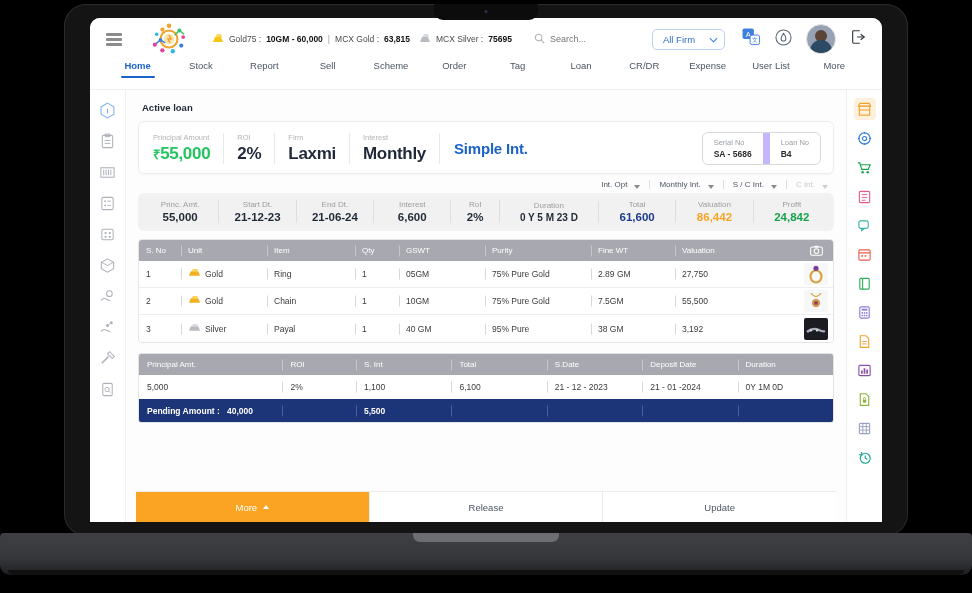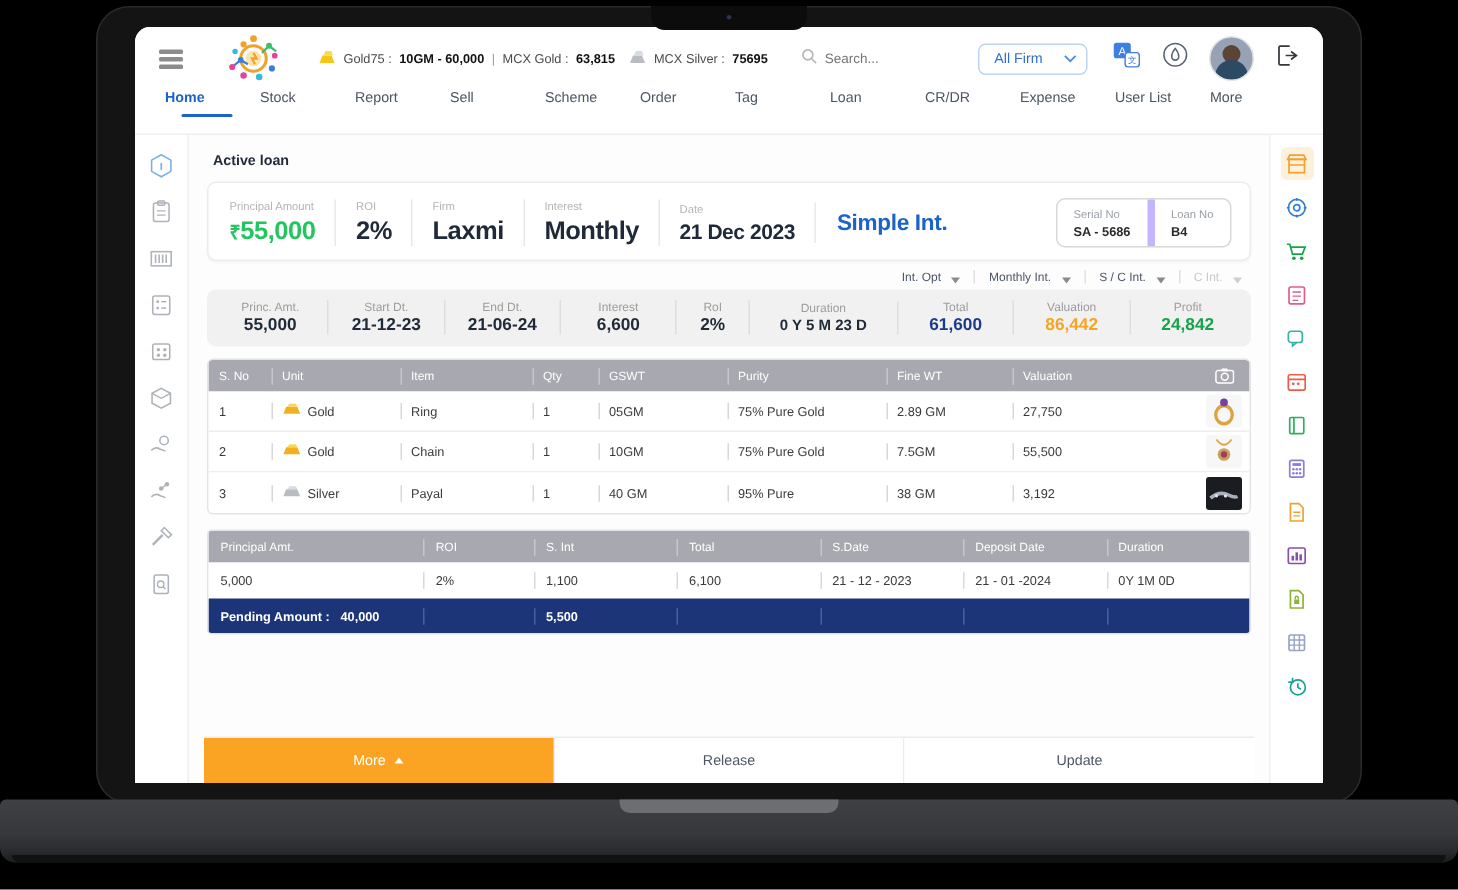--- a/index.html
+++ b/index.html
@@ -106,21 +106,21 @@
   .avatar .body { position:absolute; left:50%; transform:translateX(-50%); bottom:0px; width:22px;height:13px;border-radius:11px 11px 0 0;background:#2c4a63;}
 
   
   #mainnav {
     height: 30px; display: flex; align-items: flex-start;
     padding: 0 16px; border-bottom: 1px solid #eceff3;
     background: #fff;
   }
   .nav-item {
     font-size: 9.5px; color: #4b5563; cursor: pointer;
-    padding: 0 4px; position: relative; flex: 1;
+    padding: 0 4px; text-align: center; position: relative; flex: 1;
   }
   .nav-item.active { color: #1b63c9; font-weight: bold; }
   .nav-item.active:after {
     content:""; position:absolute; left:50%; transform:translateX(-50%);
     bottom:-7px; width: 34px; height: 2px; background:#1b63c9; border-radius:2px;
   }
 
   
   #workspace { display: flex; height: calc(504px - 42px - 30px); background:#d946ef;}
   #left-rail {
@@ -160,21 +160,21 @@
   .sum-value { font-size: 17px; font-weight: bold; color: #1f2937; white-space: nowrap; letter-spacing:-.3px;}
   .sum-value.green { color: #22c55e; }
   .sum-value.money .r { font-size: 13px; }
   .sum-value.smaller { font-size: 14px; }
   #simple-int { font-size: 15px; font-weight: bold; color:#1b63c9; padding: 0 14px; white-space:nowrap; letter-spacing:-.2px;}
   #serial-box {
     margin-left: auto; border: 1px solid #d8d8d8; border-radius: 6px;
     display:flex; background:#fff;
   }
   .serial-cell { padding: 5px 11px; }
-  .serial-cell + .serial-cell { border-left: 5px solid #c4b5fd; }
+  .serial-cell + .serial-cell { border-left: 7px solid #c4b5fd; }
   .serial-label { font-size: 7.5px; color:#9aa0a6; margin-bottom:2px; }
   .serial-value { font-size: 8.5px; font-weight: bold; color:#2b2b2b; }
 
   
   #opt-row {
     display:flex; justify-content:flex-end; align-items:center;
     gap: 0px; margin: 6px 4px 0 0; padding-right: 2px;
   }
   .opt-dd {
     font-size: 8px; color:#4b5563; display:flex; align-items:flex-end; gap:7px;
@@ -464,24 +464,20 @@
             <div class="sum-value">2%</div>
           </div>
           <div class="sum-cell">
             <div class="sum-label">Firm</div>
             <div class="sum-value">Laxmi</div>
           </div>
           <div class="sum-cell">
             <div class="sum-label">Interest</div>
             <div class="sum-value">Monthly</div>
           </div>
-          <div class="sum-cell">
-            <div class="sum-label">Date</div>
-            <div class="sum-value smaller">21 Dec 2023</div>
-          </div>
           <div id="simple-int">Simple Int.</div>
           <div id="serial-box">
             <div class="serial-cell">
               <div class="serial-label">Serial No</div>
               <div class="serial-value">SA - 5686</div>
             </div>
             <div class="serial-cell">
               <div class="serial-label">Loan No</div>
               <div class="serial-value">B4</div>
             </div>

